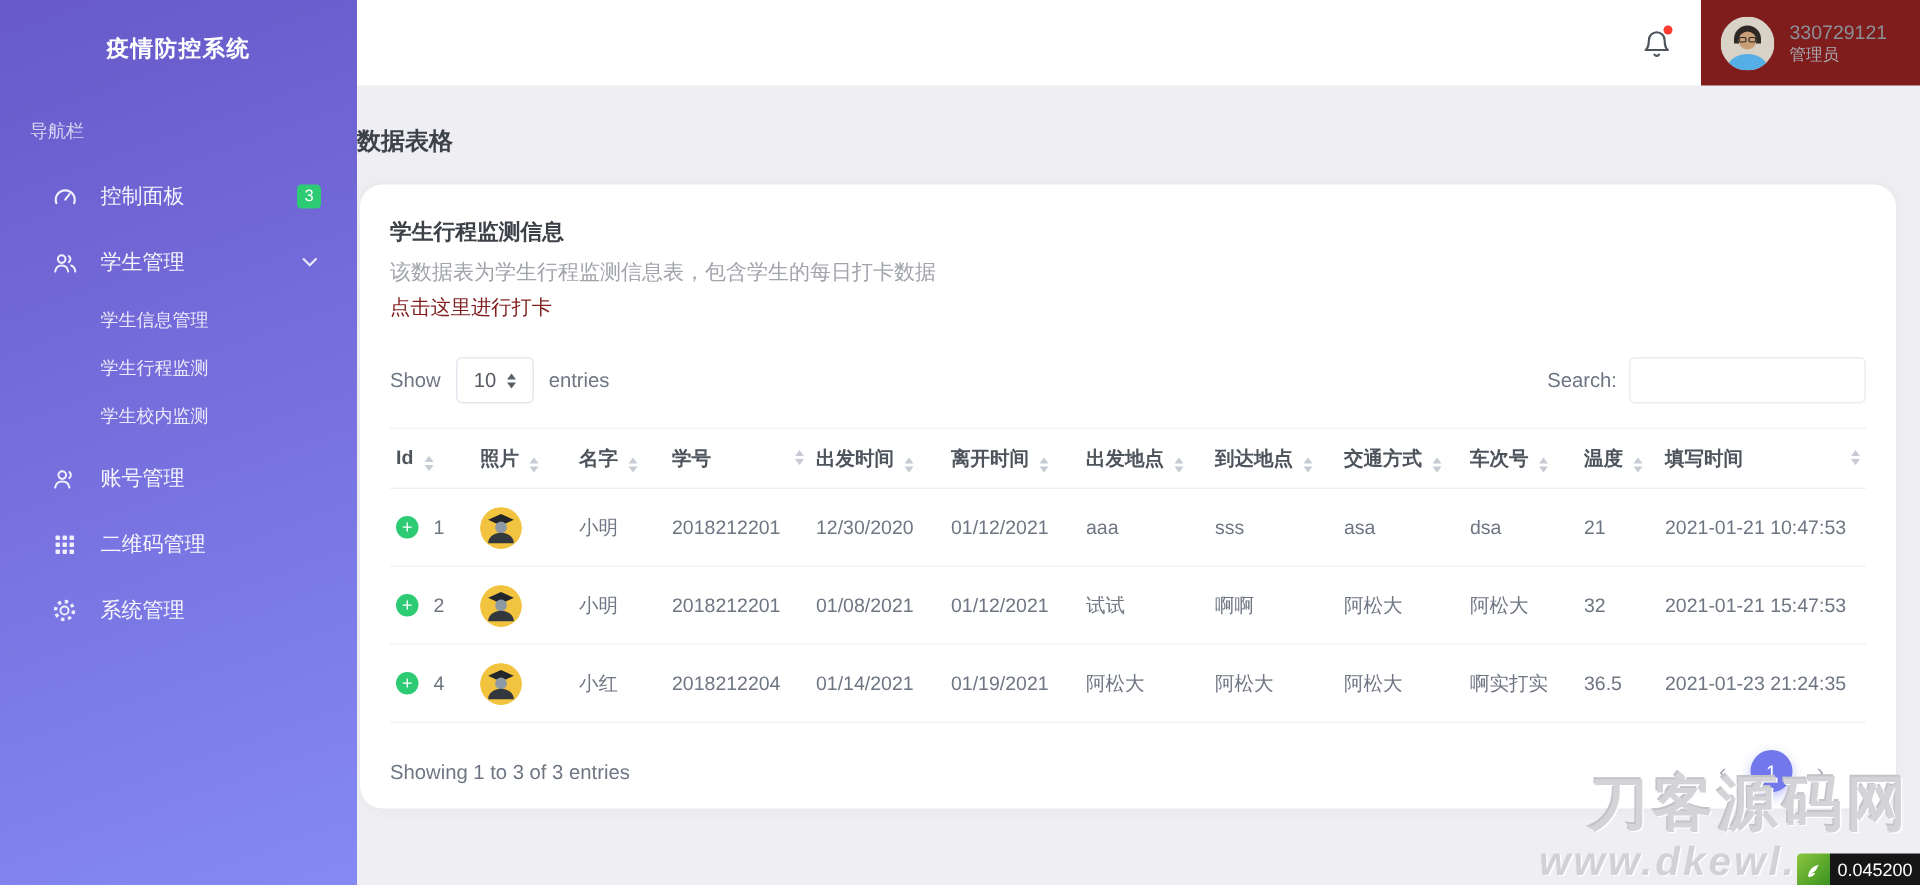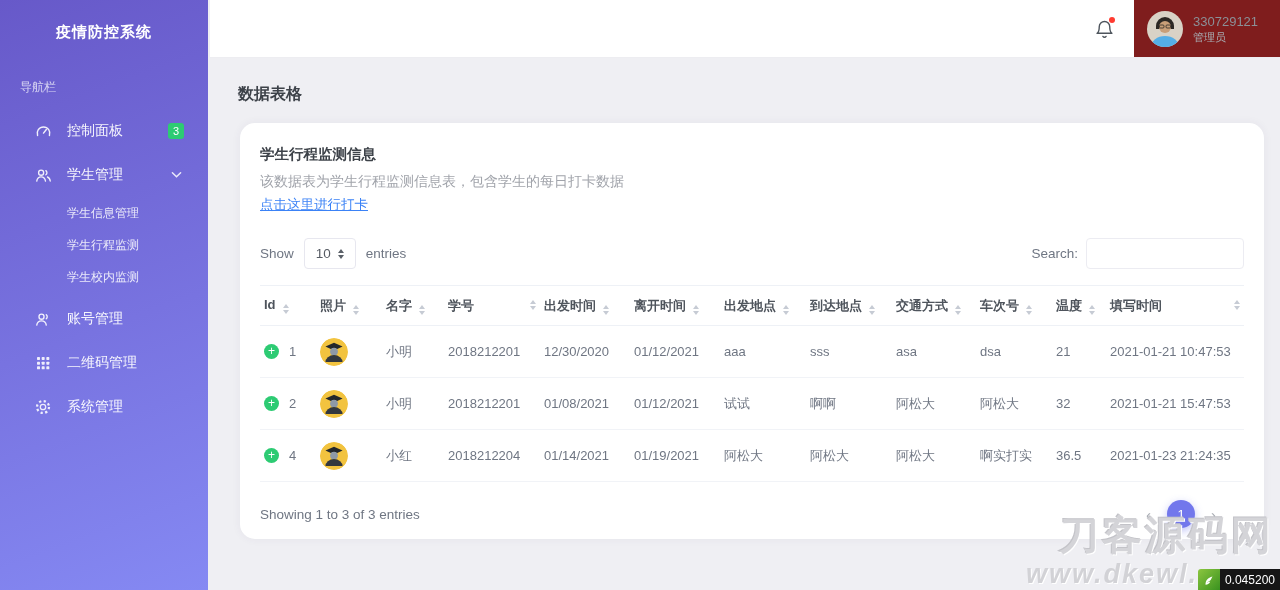--- a/index.html
+++ b/index.html
@@ -1,20 +1,20 @@
 <!DOCTYPE html>
 <html><head>
 <meta charset="utf-8">
 <style>
   * { margin:0; padding:0; box-sizing:border-box; }
   html,body { width:1280px; height:590px; overflow:hidden; }
   body { font-family:"Liberation Sans","DejaVu Sans",sans-serif; background:#efeff3; position:relative; }
 
   
-  .sidebar { position:absolute; left:0; top:0; width:208px; height:590px;
+  .sidebar { position:absolute; left:0; top:0; width:238px; height:590px;
     background:linear-gradient(160deg,#6759c9 0%,#7873e0 55%,#8589f3 100%); z-index:5; }
   .app-title { padding-top:23px; text-align:center; color:#fff; font-size:15px; font-weight:bold; letter-spacing:1px; }
   .nav-label { margin:37px 0 0 20px; font-size:12px; color:rgba(255,255,255,.72); }
   .menu { margin-top:13px; }
   .menu-item { display:flex; align-items:center; height:44px; padding:0 24px 0 33px;
     color:rgba(255,255,255,.93); font-size:14px; cursor:pointer; }
   .menu-item .micon { width:20px; height:20px; margin-right:14px; display:flex; align-items:center; justify-content:center; }
   .badge { margin-left:auto; background:#2dcb73; color:#fff; font-size:11px; line-height:16px;
     min-width:16px; height:16px; text-align:center; border-radius:3px; padding:0 4px; }
   .chev { margin-left:auto; margin-right:2px; display:flex; }
@@ -33,21 +33,21 @@
   .p-name { font-size:13px; color:#8b9097; line-height:16px; }
   .p-role { font-size:11px; color:#a8acb2; line-height:14px; }
 
   
   .content { position:absolute; left:210px; top:58px; width:1070px; height:532px; }
   .page-title { padding:26px 0 0 28px; font-size:16px; font-weight:bold; color:#3d4249; }
   .card { margin:18px 16px 0 30px; height:416px; background:#fff; border-radius:15px;
     box-shadow:0 0 10px rgba(62,57,107,.06); padding:22px 20px 0; }
   .card-title { font-size:14.5px; font-weight:bold; color:#3d4249; }
   .card-desc { margin-top:9px; font-size:14px; color:#a1a4ab; }
-  .card-link { display:inline-block; margin-top:5px; font-size:13.5px; color:#3b82f6; cursor:pointer;text-decoration:underline; }
+  .card-link { display:inline-block; margin-top:5px; font-size:13.5px; color:#7f1d1d; cursor:pointer; }
 
   .controls { display:flex; align-items:center; margin-top:24px; font-size:13.5px; color:#6f7683; }
   .select-box { margin:0 10px; width:52px; height:31px; border:1px solid #e7e7ef; border-radius:4px;
     display:flex; align-items:center; justify-content:center; gap:7px; color:#565b63; cursor:pointer; background:#fff; }
   .controls-right { margin-left:auto; display:flex; align-items:center; gap:8px; }
   .search-input { width:158px; height:31px; border:1px solid #ececf2; border-radius:4px; outline:none;
     font-size:13px; padding:0 8px; color:#565b63; background:#fff; }
 
   table { width:100%; border-collapse:collapse; margin-top:16px; table-layout:fixed; }
   thead th { border-top:1px solid #eef1f6; border-bottom:1px solid #eef1f6; height:40px;

